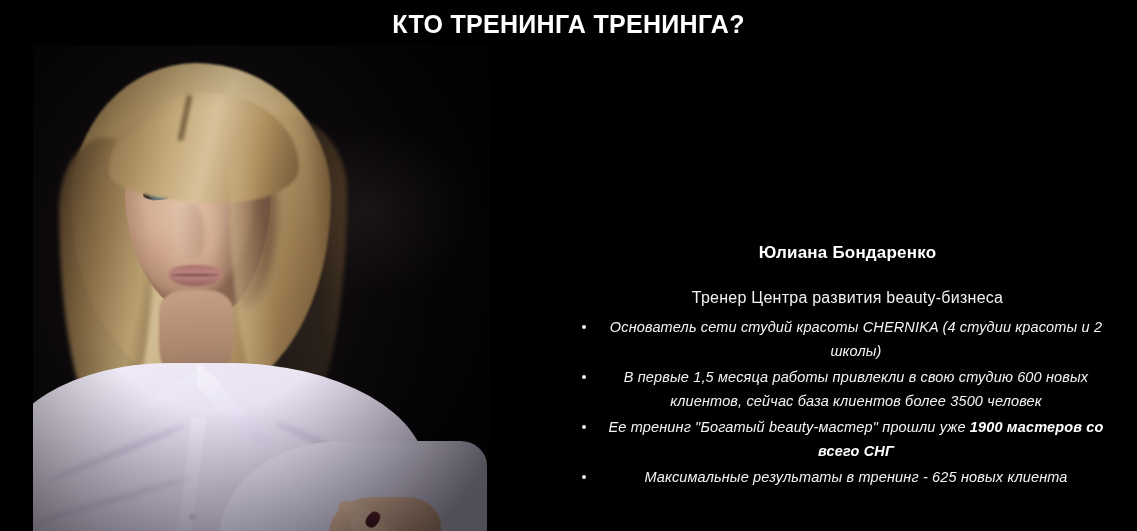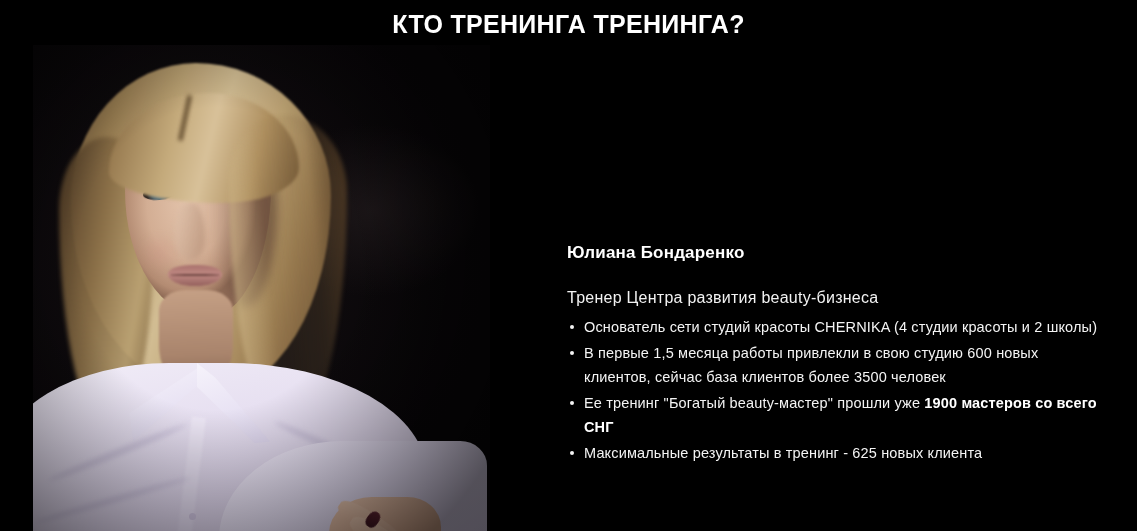--- a/index.html
+++ b/index.html
@@ -321,23 +321,24 @@
   .photo-vignette {
     position: absolute;
     inset: 0;
     background: radial-gradient(ellipse 330px 360px at 40% 44%, rgba(0,0,0,0) 42%, rgba(0,0,0,0.62) 100%);
     pointer-events: none;
   }
 
   
   .bio {
     position: absolute;
-    left: 564px;
+    left: 576px;
     top: 243px;
     width: 540px;
+    text-align: center;
   }
   .bio-name {
     font-family: "Liberation Sans", sans-serif;
     font-weight: bold;
     font-size: 17px;
     letter-spacing: 0.2px;
     color: #ffffff;
     margin: 0 0 26px 3px;
   }
   .bio-role {
@@ -354,20 +355,21 @@
     padding: 0;
   }
   .bio-list li {
     position: relative;
     padding-left: 20px;
     font-size: 14.5px;
     line-height: 24px;
     letter-spacing: 0.15px;
     color: #f4f4f4;
     margin-bottom: 2px;
+    font-style: italic;
   }
   .bio-list li::before {
     content: "";
     position: absolute;
     left: 6px;
     top: 10px;
     width: 4px;
     height: 4px;
     border-radius: 50%;
     background: #f4f4f4;

